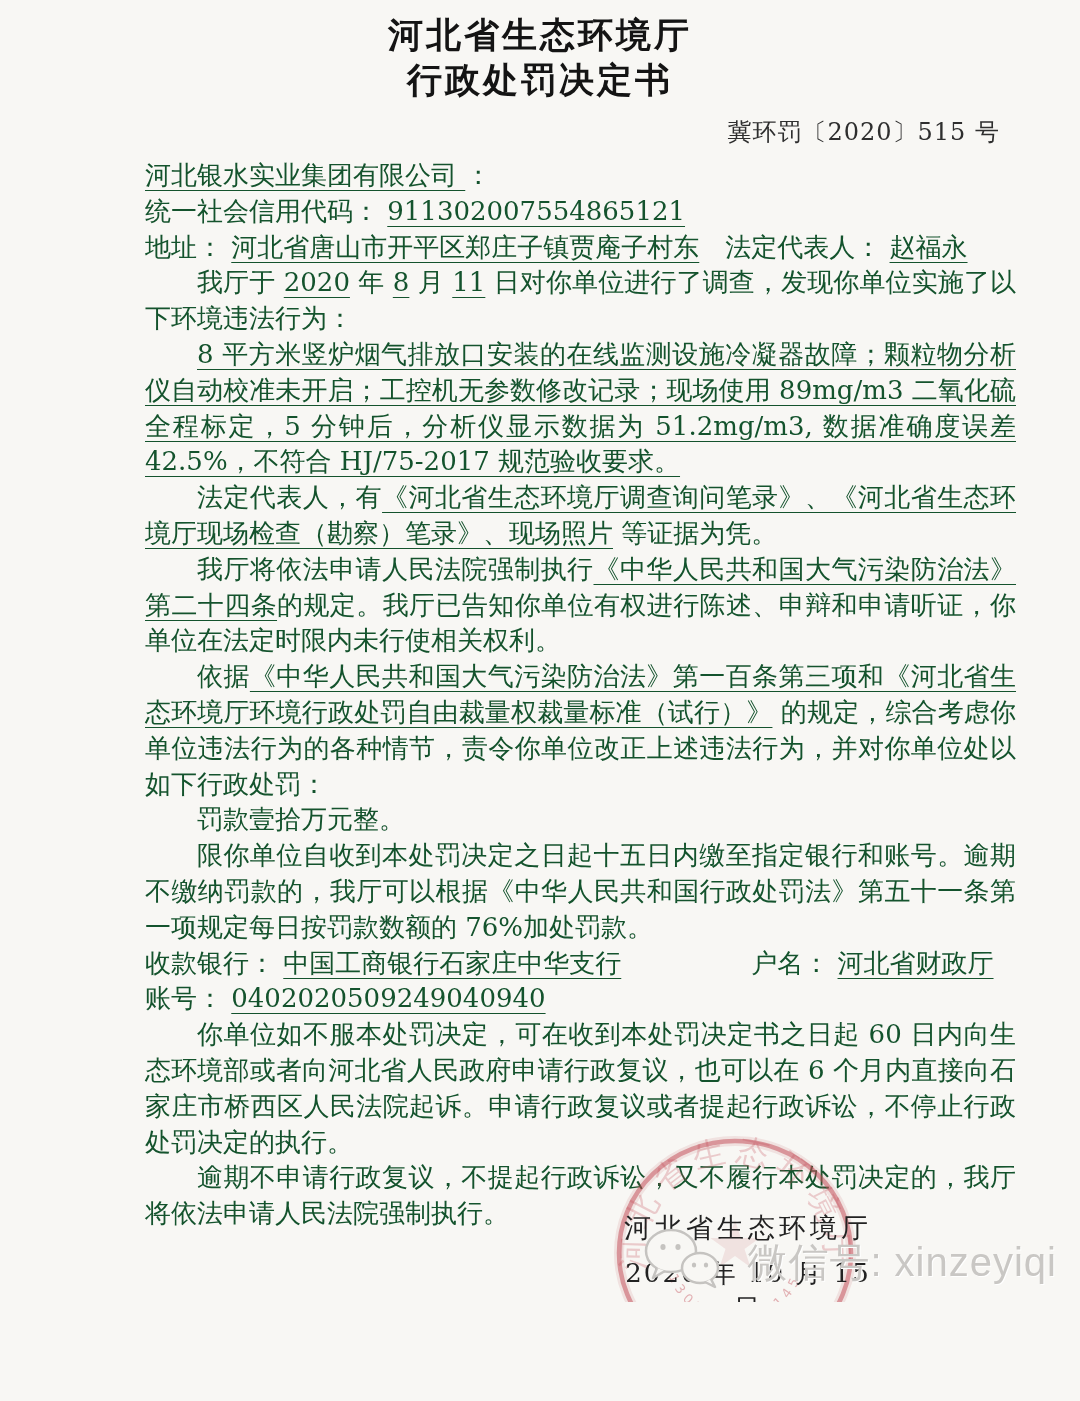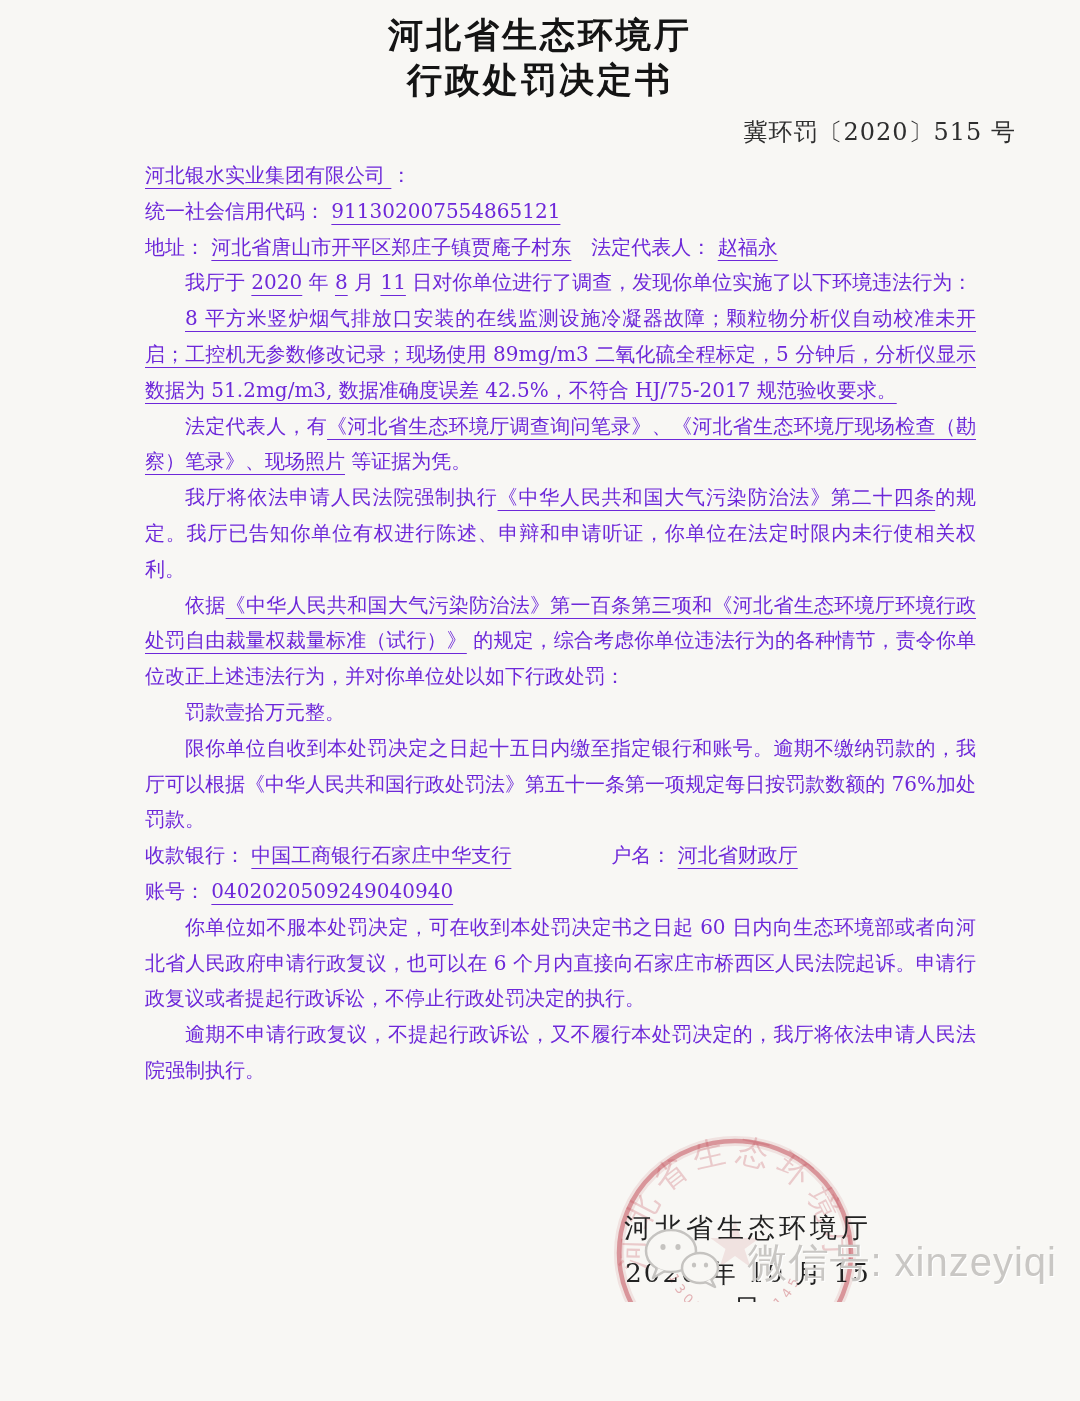--- a/index.html
+++ b/index.html
@@ -18,31 +18,31 @@
     text-align: center;
     font-weight: 700;
     font-size: 35px;
     line-height: 45px;
     letter-spacing: 3px;
     color: #141414;
   }
   .docnum {
     margin-top: 14px;
     text-align: right;
-    padding-right: 64px;
+    padding-right: 80px;
     font-size: 24px;
     color: #2e2e2e;
     letter-spacing: 1px;
   }
   .content {
-    margin: 10px 104px 0 145px;
-    font-size: 20px;
+    margin: 10px 64px 0 145px;
+    font-size: 26px;
     line-height: 35.8px;
     text-align: justify;
-    color: #6d28d9;
+    color: #14532d;
   }
   .content p { margin: 0; }
   .indent { text-indent: 2em; }
   .u, .content .u {
     text-decoration: underline;
     text-underline-offset: 6px;
     text-decoration-thickness: 1.2px;
   }
   .signature {
     position: absolute;

